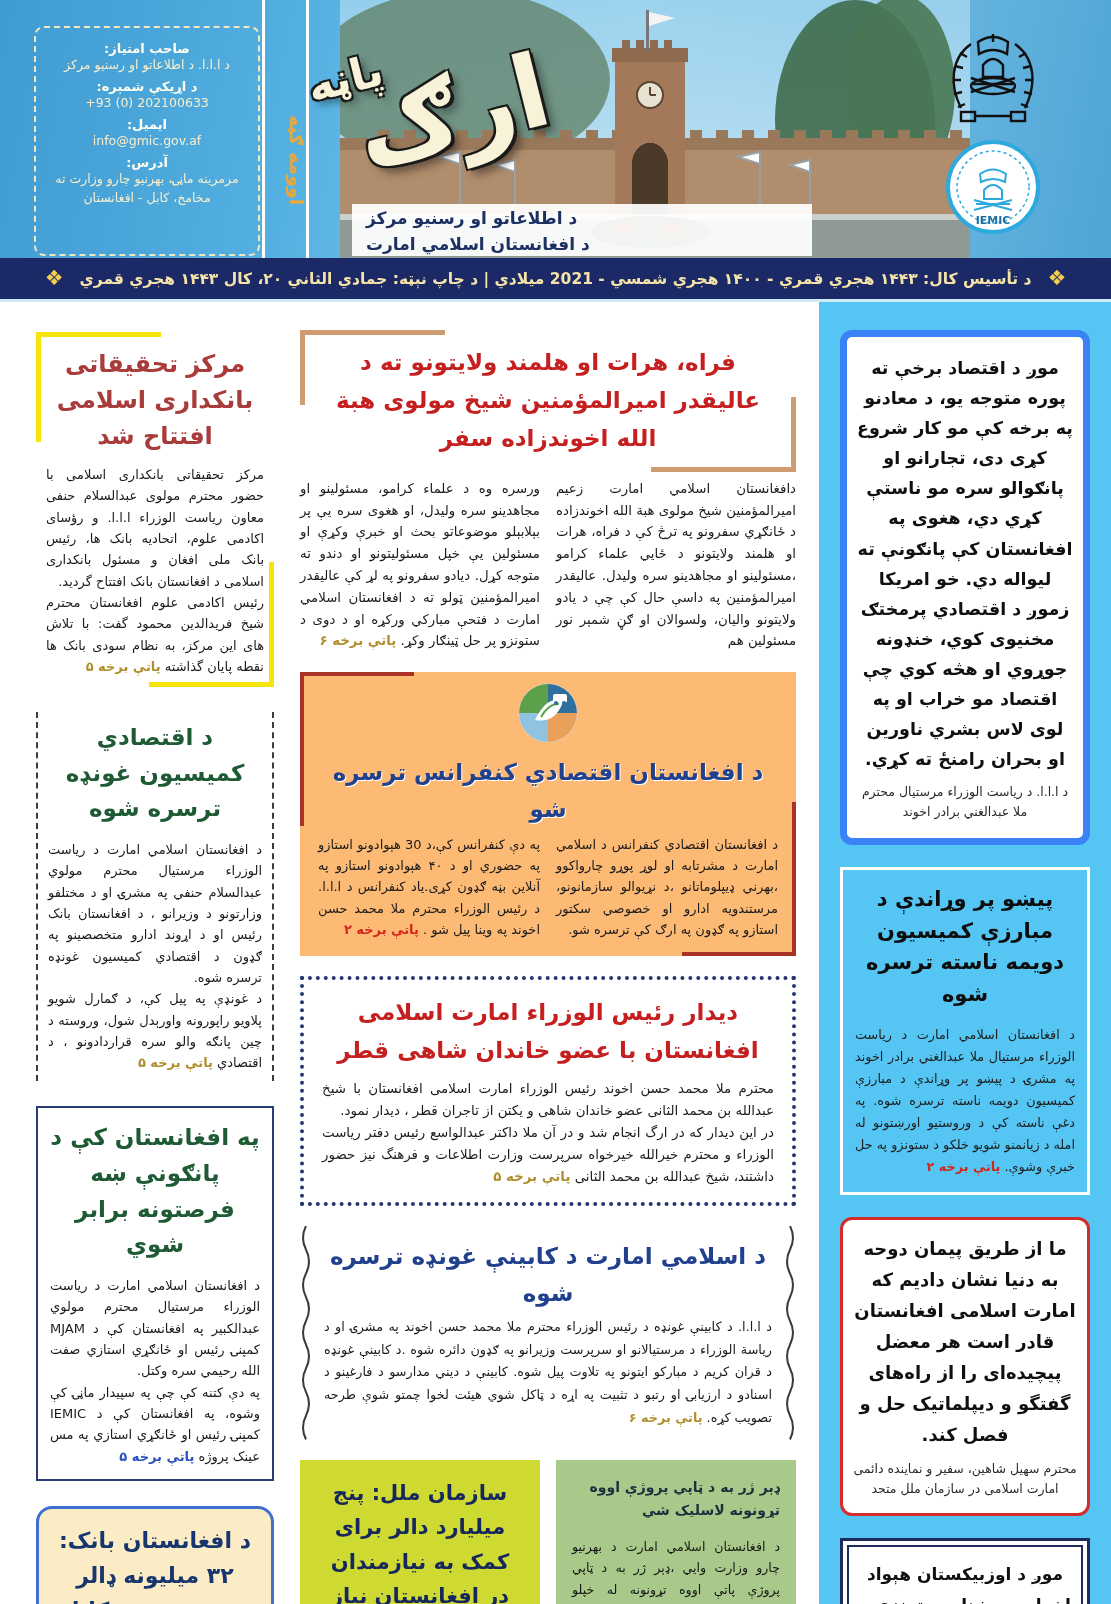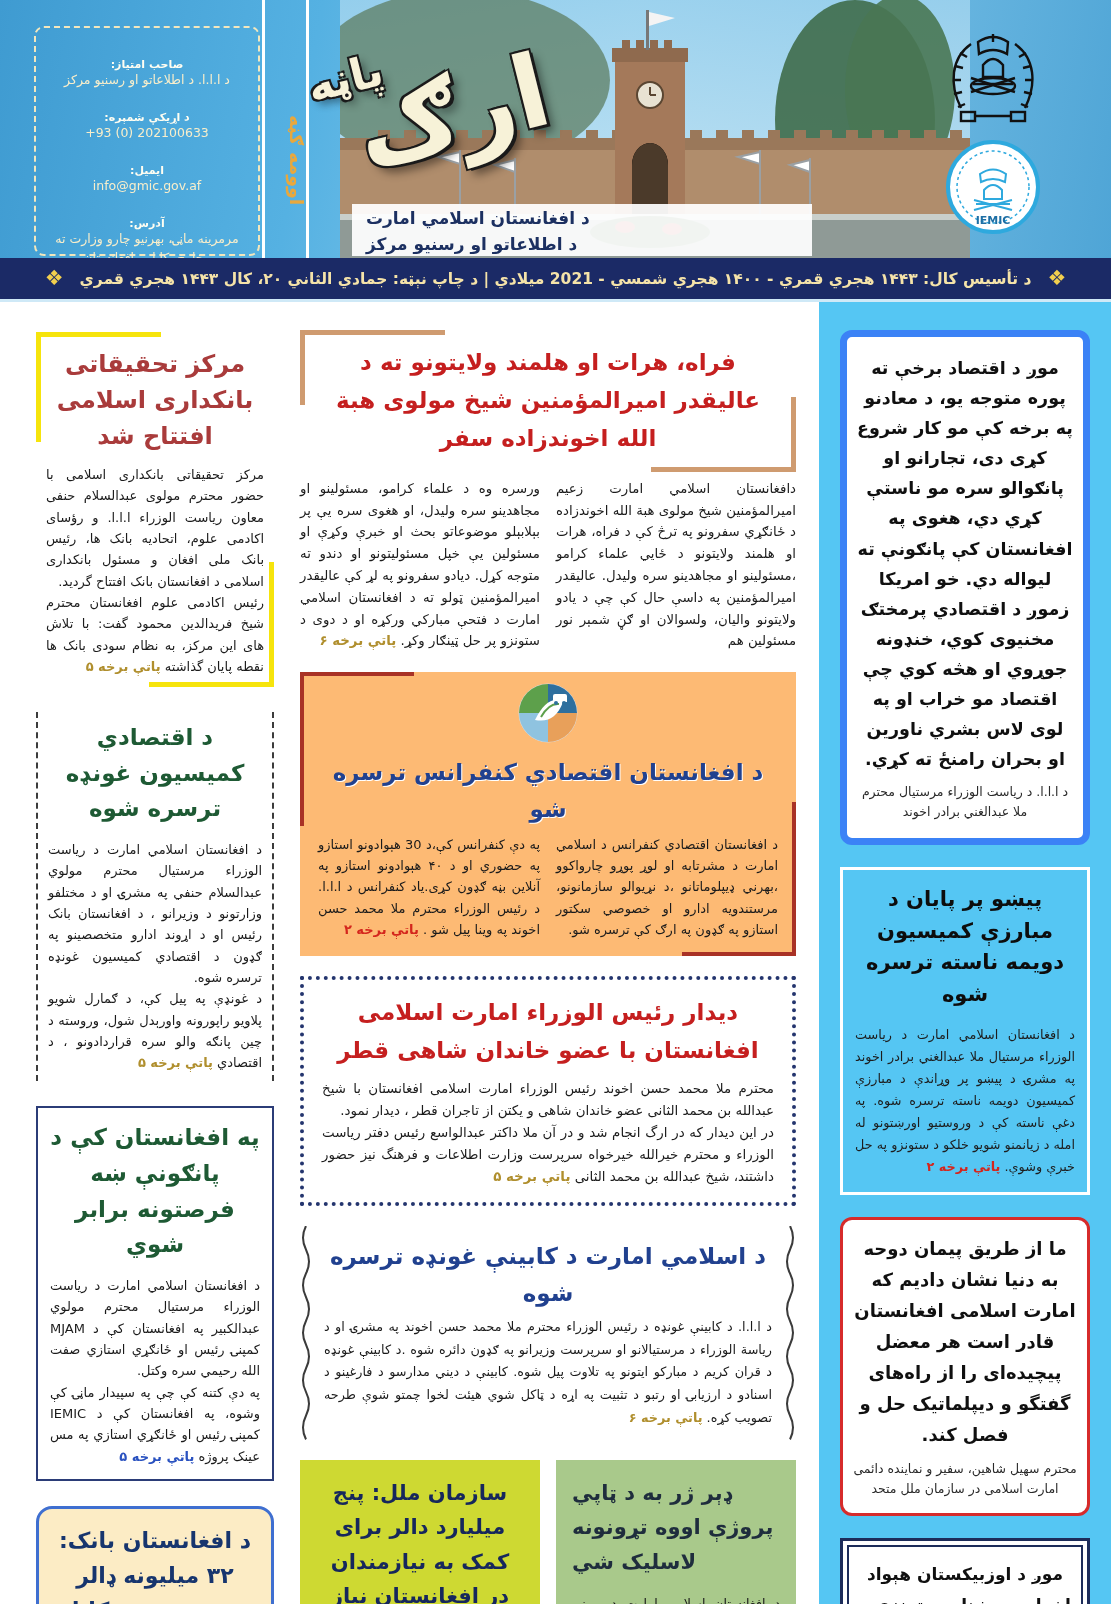--- a/index.html
+++ b/index.html
@@ -5,21 +5,21 @@
   html,body{margin:0;padding:0;background:#ffffff;}
   .page{position:relative;width:1111px;height:1604px;background:#ffffff;overflow:hidden;
         font-family:"DejaVu Sans",sans-serif;direction:rtl;}
 
   
   .header{position:absolute;left:0;top:0;width:1111px;height:258px;
           background:linear-gradient(100deg,#3f9bd1 0%,#55b1e2 28%,#8ccdee 55%,#4fa5d6 100%);}
   .photo-wrap{position:absolute;left:340px;top:0;width:630px;height:258px;}
   .contact-box{position:absolute;left:34px;top:26px;width:226px;height:230px;box-sizing:border-box;
                border:2px dashed #f3e7bd;border-radius:10px;color:#fdf5d8;text-align:center;padding-top:8px;}
-  .contact-box .lbl{font-weight:bold;font-size:11px;margin-top:22px;color:#fffef2;}
+  .contact-box .lbl{font-weight:bold;font-size:13px;margin-top:5px;color:#fffef2;}
   .contact-box .val{font-size:12.5px;color:#f8eecb;line-height:1.45;padding:0 10px;}
   .ltr{direction:ltr;unicode-bidi:bidi-override;}
   .vline{position:absolute;top:0;width:3px;height:258px;background:#ffffff;}
   .edition{position:absolute;left:266px;top:80px;width:42px;height:160px;writing-mode:vertical-rl;
            color:#e9a83d;font-weight:bold;font-size:19px;text-align:center;letter-spacing:2px;}
   .masthead-title{position:absolute;left:300px;top:6px;width:300px;height:210px;transform:rotate(-14deg);
                   color:#f7f2d8;pointer-events:none;}
   .mast-sub{position:absolute;left:18px;top:22px;font-size:44px;font-weight:bold;
             text-shadow:2px 2px 0 #1a1a1a,-2px -2px 0 #1a1a1a,2px -2px 0 #1a1a1a,-2px 2px 0 #1a1a1a,4px 6px 8px rgba(0,0,0,.45);}
   .mast-main{position:absolute;left:55px;top:48px;font-size:100px;font-weight:bold;
@@ -80,21 +80,21 @@
   .m-box-cream{background:#fdba74;padding:10px 18px 16px;}
   .m-title-blue{font-size:23px;font-weight:bold;color:#21418f;text-align:center;line-height:1.6;
                 text-shadow:1px 1px 0 #ffffff;margin:6px 0 4px;}
   .m-dotted{border:4px dotted #24356e;padding:10px 18px 14px;}
   .squig{position:absolute;top:0;height:100%;width:12px;}
   .squig-l{left:0;} .squig-r{right:0;}
   .m-cabinet{padding:6px 24px 10px;}
   .m-pair{display:flex;gap:16px;margin-bottom:22px;}
   .box-green{flex:1;background:#a9c98b;padding:16px 16px;box-sizing:border-box;}
   .box-lime{flex:1;background:#ced932;padding:16px 16px;box-sizing:border-box;}
-  .p-title-dark{font-size:21px;font-weight:bold;color:#1f2d3d;text-align:left;line-height:1.65;margin-bottom:14px;}
+  .p-title-dark{font-size:14px;font-weight:bold;color:#1f2d3d;text-align:right;line-height:1.65;margin-bottom:14px;}
   .p-title-navy{font-size:21px;font-weight:bold;color:#16275c;text-align:center;line-height:1.65;margin-bottom:14px;}
   .body125{font-size:12.6px;line-height:1.7;text-align:justify;color:#161616;}
 </style>
 </head>
 <body>
 
 <div class="page">
 
   <div class="header">
 
@@ -157,22 +157,22 @@
     <div class="vline" style="left:306px;"></div>
 
     <div class="edition">اوومه ګڼه</div>
 
     <div class="masthead-title">
       <span class="mast-sub">پاڼه</span>
       <span class="mast-main">ارګ</span>
     </div>
 
     <div class="org-box">
+      <div>د اطلاعاتو او رسنیو مرکز</div>
       <div>د افغانستان اسلامي امارت</div>
-      <div>د اطلاعاتو او رسنیو مرکز</div>
     </div>
 
     <div class="logo-emblem">
       <svg width="100" height="108" viewBox="0 0 100 108">
         <g fill="none" stroke="#111" stroke-width="2.4">
           <path d="M18 88 C6 64 8 38 28 24"></path>
           <path d="M82 88 C94 64 92 38 72 24"></path>
           <path d="M22 84 l-7 3 M19 72 l-8 2 M18 60 l-8 0 M20 48 l-8 -2 M24 37 l-7 -4"></path>
           <path d="M78 84 l7 3 M81 72 l8 2 M82 60 l8 0 M80 48 l8 -2 M76 37 l7 -4"></path>
           <path d="M35 22 q15 -10 30 0 l-1 12 q-14 -8 -28 0 z"></path>
@@ -210,21 +210,21 @@
   </div>
 
   <div class="right-panel">
 
     <div class="rbox rbox-quote1">
       <div class="rquote">موږ د اقتصاد برخې ته پوره متوجه یو، د معادنو په برخه کې مو کار شروع کړی دی، تجارانو او پانګوالو سره مو ناستې کړي دي، هغوی په افغانستان کې پانګونې ته لیواله دي. خو امریکا زموږ د اقتصادي پرمختګ مخنیوی کوي، خنډونه جوړوي او هڅه کوي چې اقتصاد مو خراب او په لوی لاس بشري ناورین او بحران رامنځ ته کړي.</div>
       <div class="rattr">د ا.ا.ا. د ریاست الوزراء مرستیال محترم ملا عبدالغني برادر اخوند</div>
     </div>
 
     <div class="rbox rbox-news">
-      <div class="rtitle">پیښو پر پایان د مبارزې کمیسیون دویمه ناسته ترسره شوه</div>
+      <div class="rtitle">پیښو پر وړاندې د مبارزې کمیسیون دویمه ناسته ترسره شوه</div>
       <div class="rbody">
         <span>د افغانستان اسلامي امارت د ریاست الوزراء مرستیال ملا عبدالغني برادر اخوند په مشرۍ د پیښو پر وړاندې د مبارزې کمیسیون دویمه ناسته ترسره شوه. په دغې ناسته کې د وروستیو اورښتونو له امله د زیانمنو شویو خلکو د ستونزو په حل خبرې وشوې.</span>
         <span class="cont cont-red">پاتې برخه ۲</span>
       </div>
     </div>
 
     <div class="rbox rbox-quote2">
       <div class="rquote" style="font-size:18px;">ما از طریق پیمان دوحه به دنیا نشان دادیم که امارت اسلامی افغانستان قادر است هر معضل پیچیده‌ای را از راه‌های گفتگو و دیپلماتیک حل و فصل کند.</div>
       <div class="rattr">محترم سهیل شاهین، سفیر و نماینده دائمی امارت اسلامی در سازمان ملل متحد</div>
     </div>

